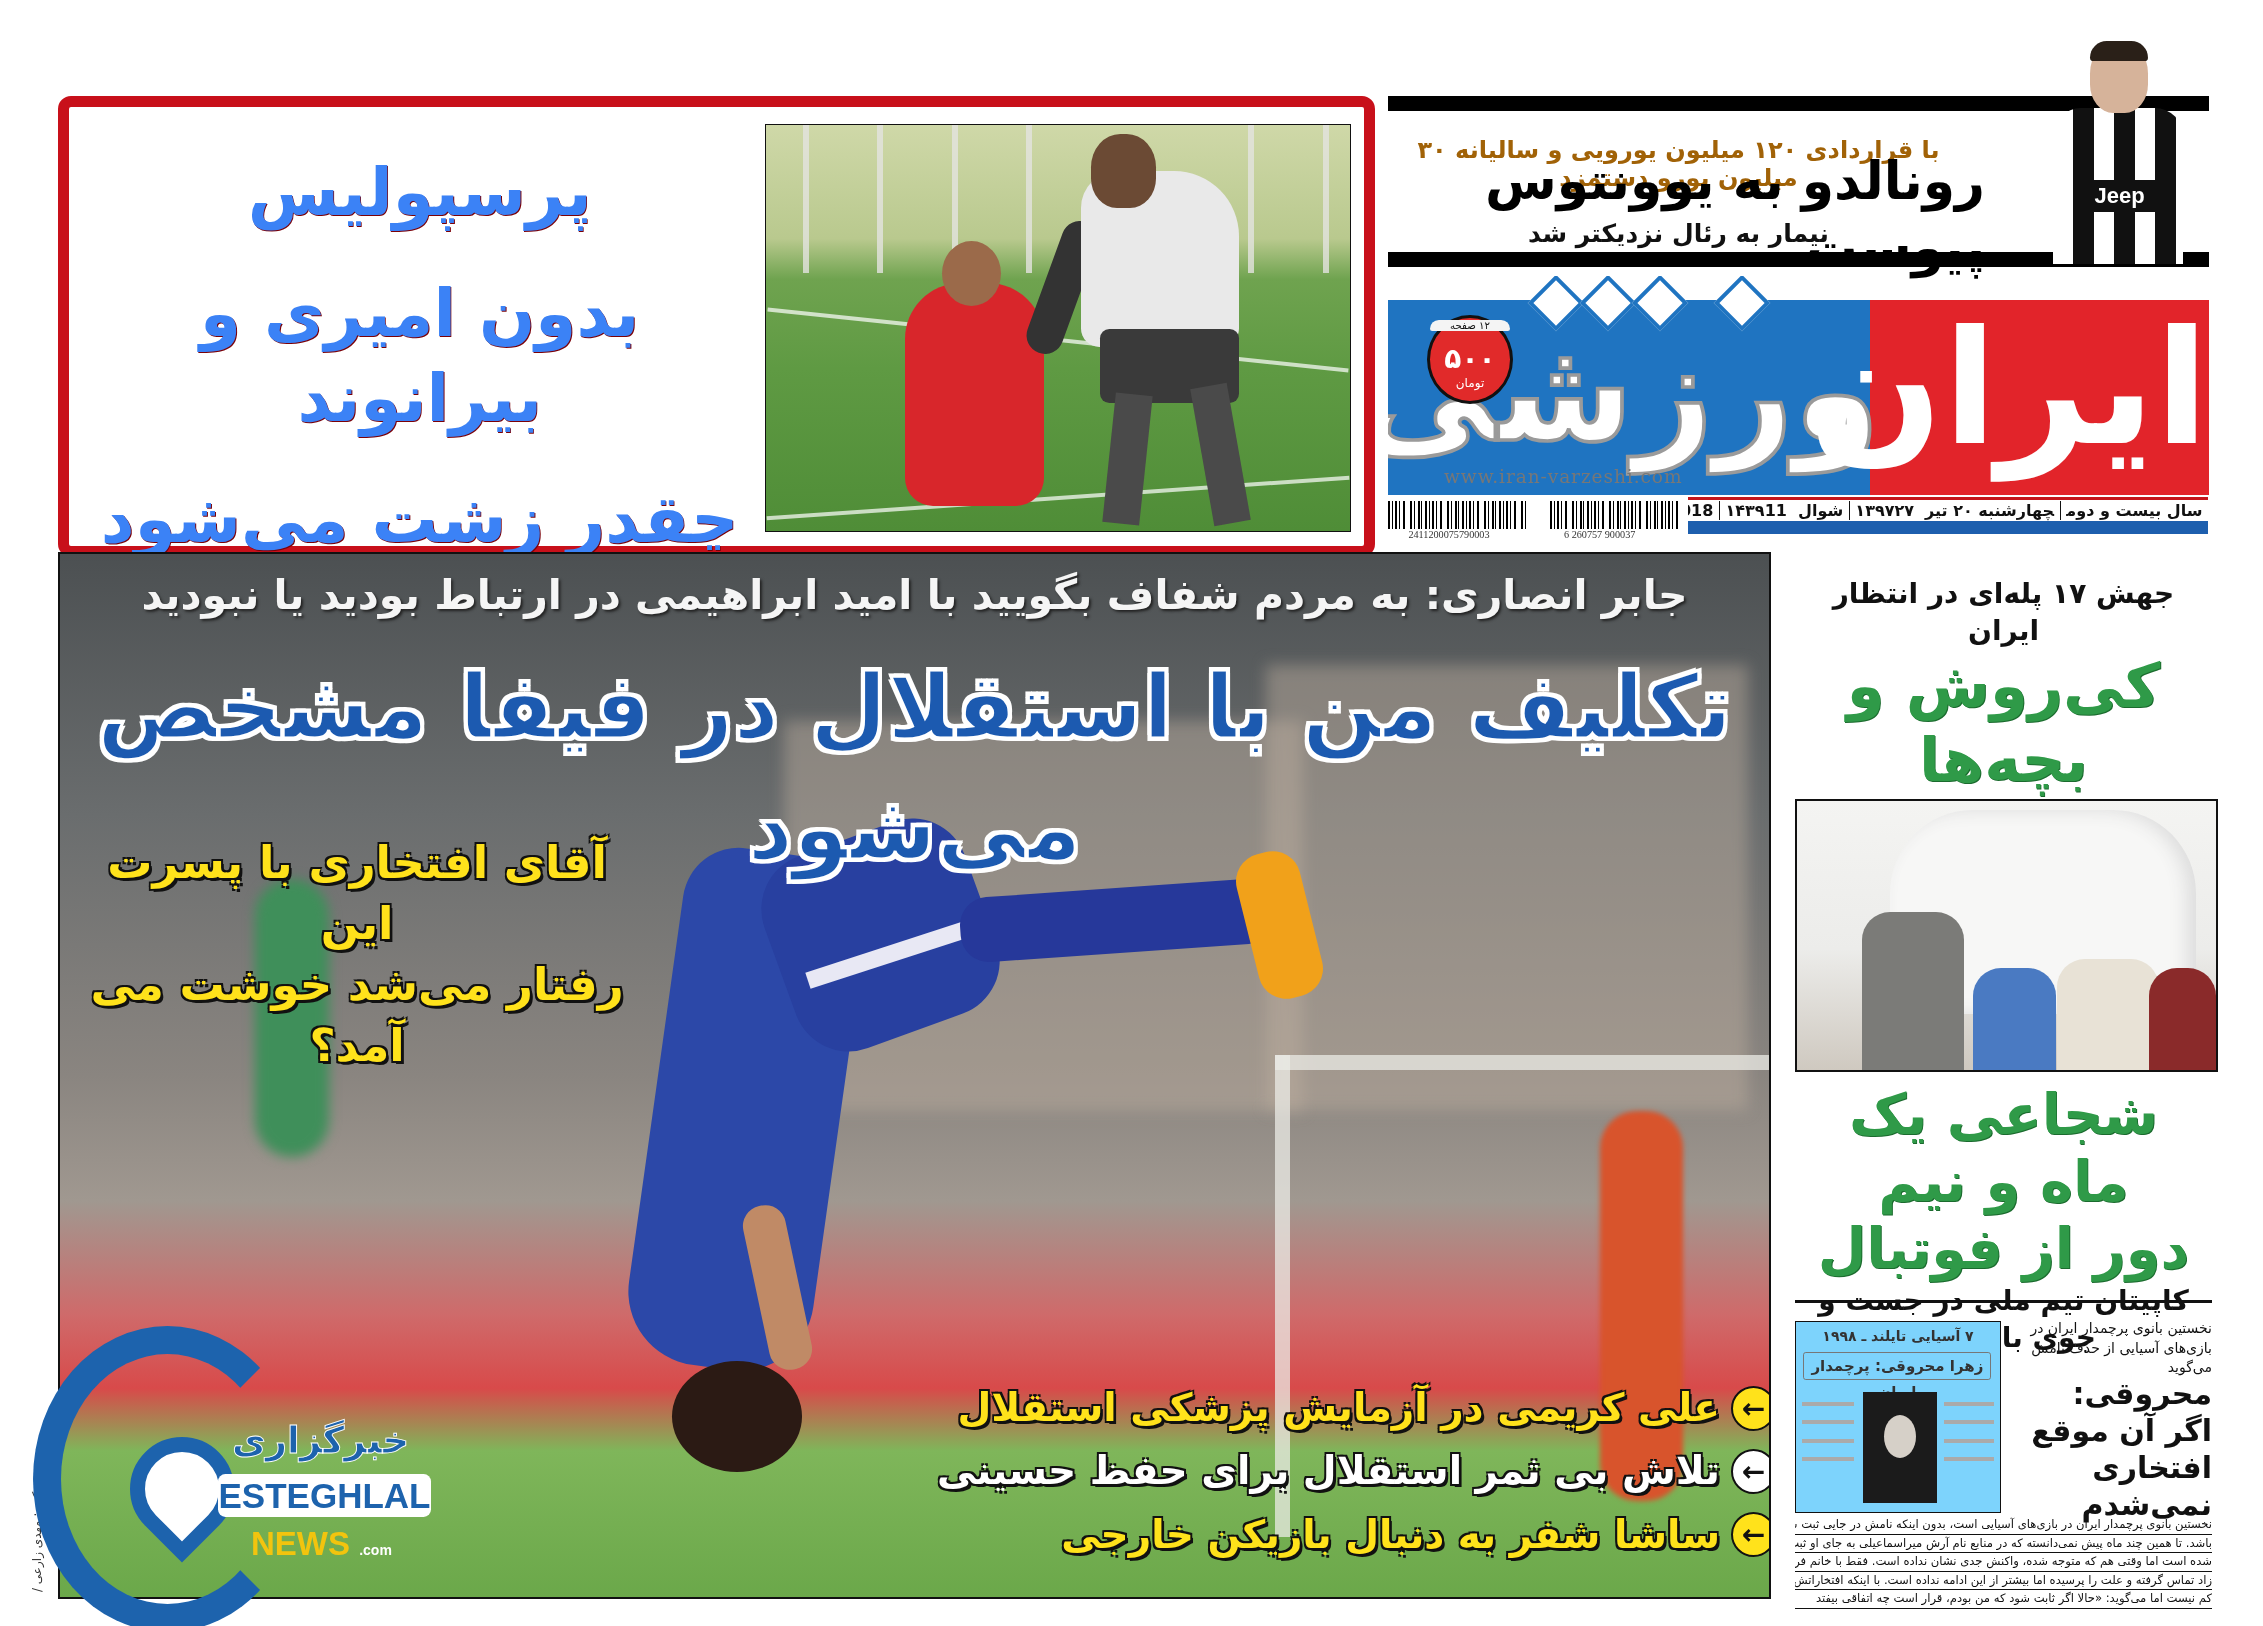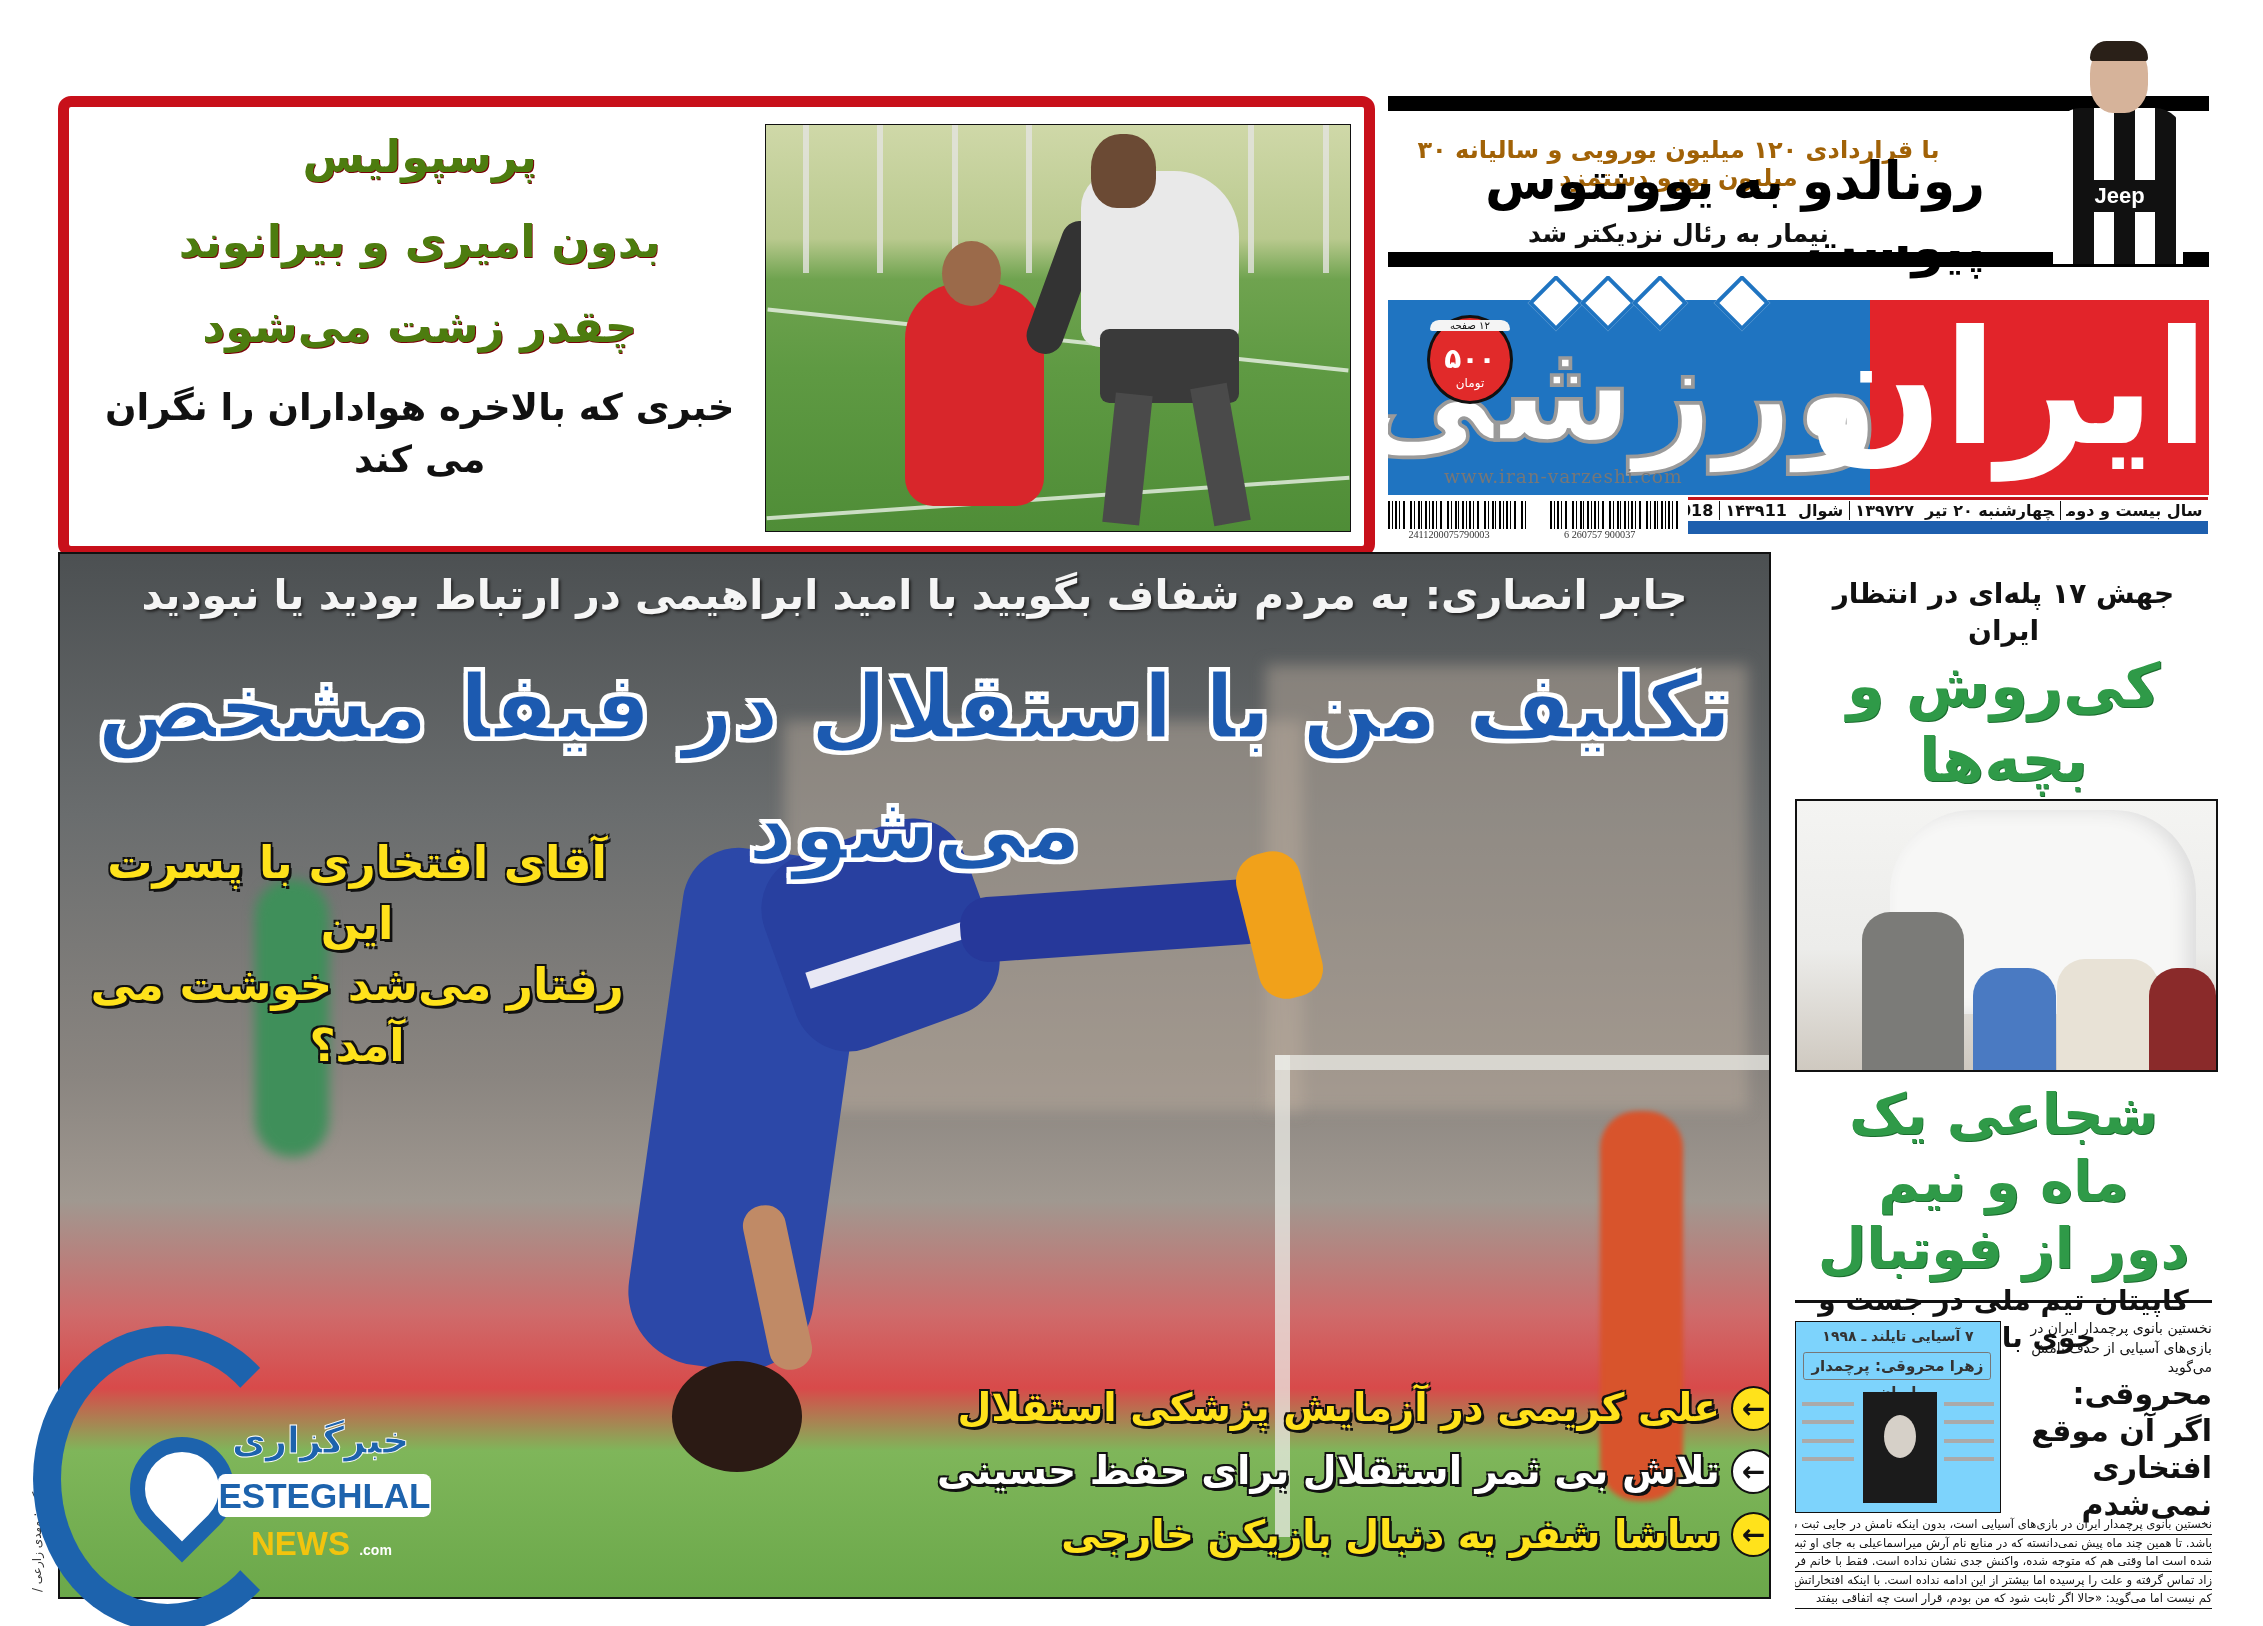--- a/index.html
+++ b/index.html
@@ -17,21 +17,21 @@
   .keeper-body { position:absolute; left:315px; top:46px; width:158px; height:176px; background:#e9e9e9; border-radius:37px 65px 18.6px 18.6px; }
   .keeper-shorts { position:absolute; left:334px; top:204px; width:139px; height:74px; background:#3a3a3a; border-radius:9.3px; }
   .keeper-leg1 { position:absolute; left:343px; top:269px; width:37px; height:130px; background:#4a4a4a; transform:rotate(6deg); }
   .keeper-leg2 { position:absolute; left:436px; top:260px; width:37px; height:139px; background:#4a4a4a; transform:rotate(-10deg); }
   .keeper-head { position:absolute; left:325px; top:9.3px; width:65px; height:74px; background:#6b4a34; border-radius:45% 45% 40% 40%; }
   .keeper-arm { position:absolute; left:278px; top:93px; width:37px; height:139px; background:#333; transform:rotate(20deg); border-radius:18.6px; }
   .pitch-line { position:absolute; left:0; width:100%; height:3.7px; background:rgba(255,255,255,.7); }
 
   #tl-text { left:16.7px; top:7.4px; width:668px; height:427px; }
   .tl-kicker { font-size:41px; color:#111; margin-top:18.6px; line-height:56px; }
-  .tl-head { font-weight:bold; color:#4d7c0f; font-size:45px; line-height:85px; text-shadow:0.9px 0.9px 0 #7a0008; }
+  .tl-head { font-weight:bold; color:#3b82f6; font-size:66px; line-height:85px; text-shadow:0.9px 0.9px 0 #7a0008;margin-top:36px; }
   .tl-sub { font-weight:bold; font-size:37px; color:#111; margin-top:13px; line-height:52px; }
 
   
   .black-bar { background:#000; height:15px; }
   #tr-bar1 { left:1388px; top:96px; width:821px; }
   #tr-bar2 { left:1388px; top:252px; width:821px; }
   #tr-kicker { left:1391px; top:116px; width:575px; font-size:24px; font-weight:bold; color:#a16207;margin-top:20px; }
   #tr-head { left:1391px; top:148px; width:594px; font-size:52px; font-weight:bold; color:#000; line-height:67px;text-align:right; }
   #tr-sub { left:1391px; top:219px; width:575px; font-size:25px; font-weight:bold; color:#111; }
   #ronaldo { left:2036px; top:41px; width:167px; height:223px; }

